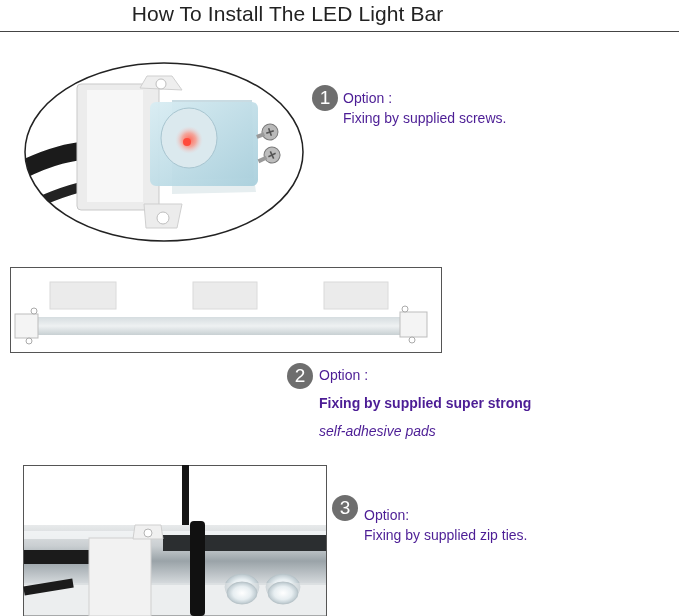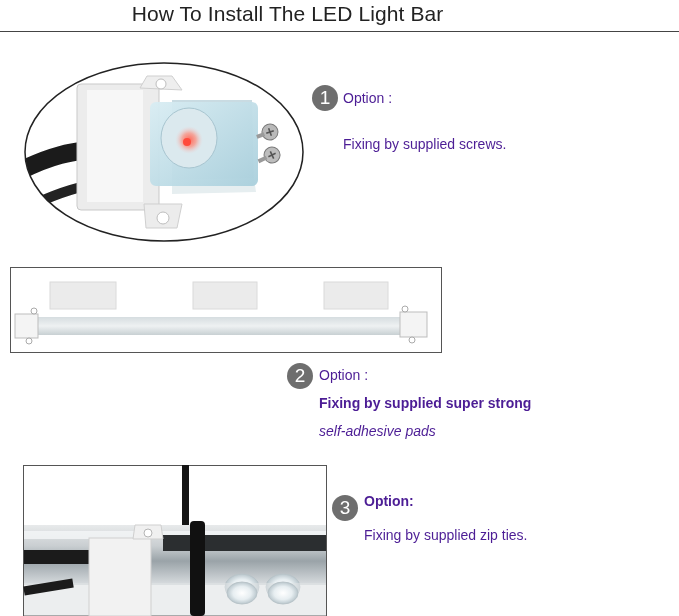--- a/index.html
+++ b/index.html
@@ -71,21 +71,21 @@
         <path d="M-4 0 H4 M0 -4 V4" stroke="#555" stroke-width="1.6"></path>
         <rect x="-15" y="-2" width="9" height="4" fill="#9a9a9a"></rect>
       </g>
     </g>
     <ellipse cx="142" cy="92" rx="139" ry="89" fill="none" stroke="#222" stroke-width="1.5"></ellipse>
   </svg>
 </div>
 
 <div class="badge" style="left:312px; top:85px;">1</div>
 <div class="opt-text" style="left:343px; top:85px;">Option :</div>
-<div class="opt-text" style="left:343px; top:131px;">Fixing by supplied screws.</div>
+<div class="opt-text" style="left:343px; top:105px;">Fixing by supplied screws.</div>
 
 <div class="photo" style="left:10px; top:267px; width:432px; height:86px;">
   <svg width="432" height="86" viewBox="0 0 432 86">
     <defs>
       <linearGradient id="bar2" x1="0" y1="0" x2="0" y2="1">
         <stop offset="0" stop-color="#d6dde0"></stop>
           <stop offset="0.5" stop-color="#eef1f2"></stop>
           <stop offset="1" stop-color="#c8d0d3"></stop>
       </linearGradient>
     </defs>
@@ -145,14 +145,14 @@
     <path d="M1 92 L70 92" stroke="#1b1b1b" stroke-width="14"></path>
     <path d="M1 126 L50 118" stroke="#1b1b1b" stroke-width="9"></path>
 
     <rect x="66" y="73" width="62" height="78" fill="#f2f2f2" stroke="#cfcfcf"></rect>
     <path d="M110 74 L112 60 L138 60 L140 74 Z" fill="#f0f0f0" stroke="#cfcfcf"></path>
     <circle cx="125" cy="68" r="4" fill="#fff" stroke="#b5b5b5"></circle>
   </svg>
 </div>
 
 <div class="badge" style="left:332px; top:495px;">3</div>
-<div class="opt-text" style="left:364px; top:488px;font-weight:bold;">Option:</div>
+<div class="opt-text" style="left:364px; top:502px;">Option:</div>
 <div class="opt-text" style="left:364px; top:522px;text-align:right;">Fixing by supplied zip ties.</div>
 
 </body></html>

